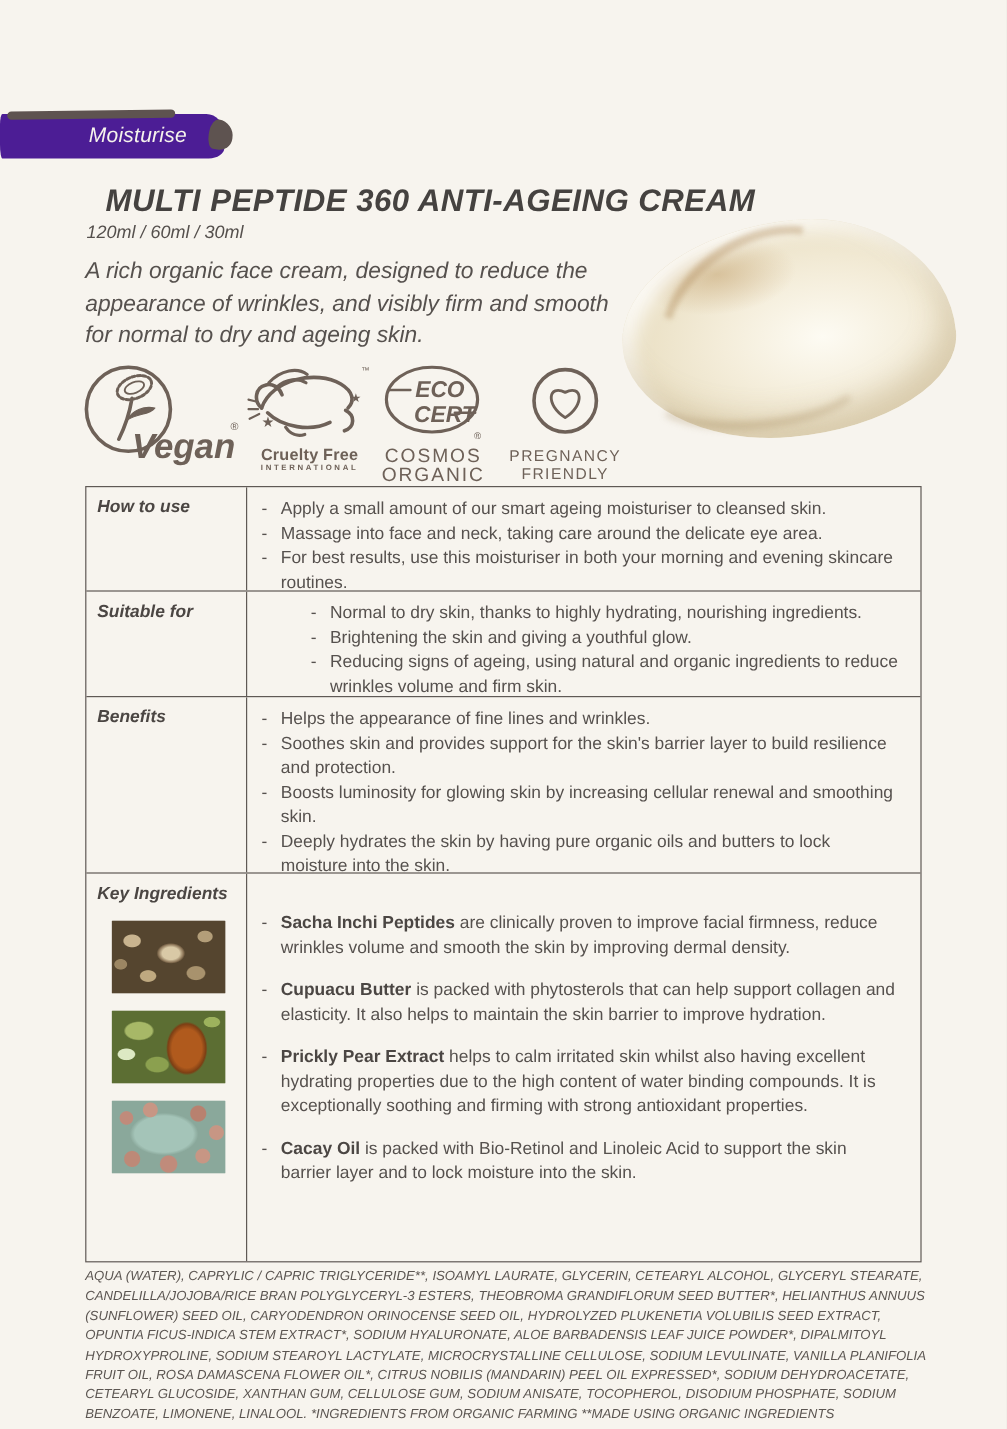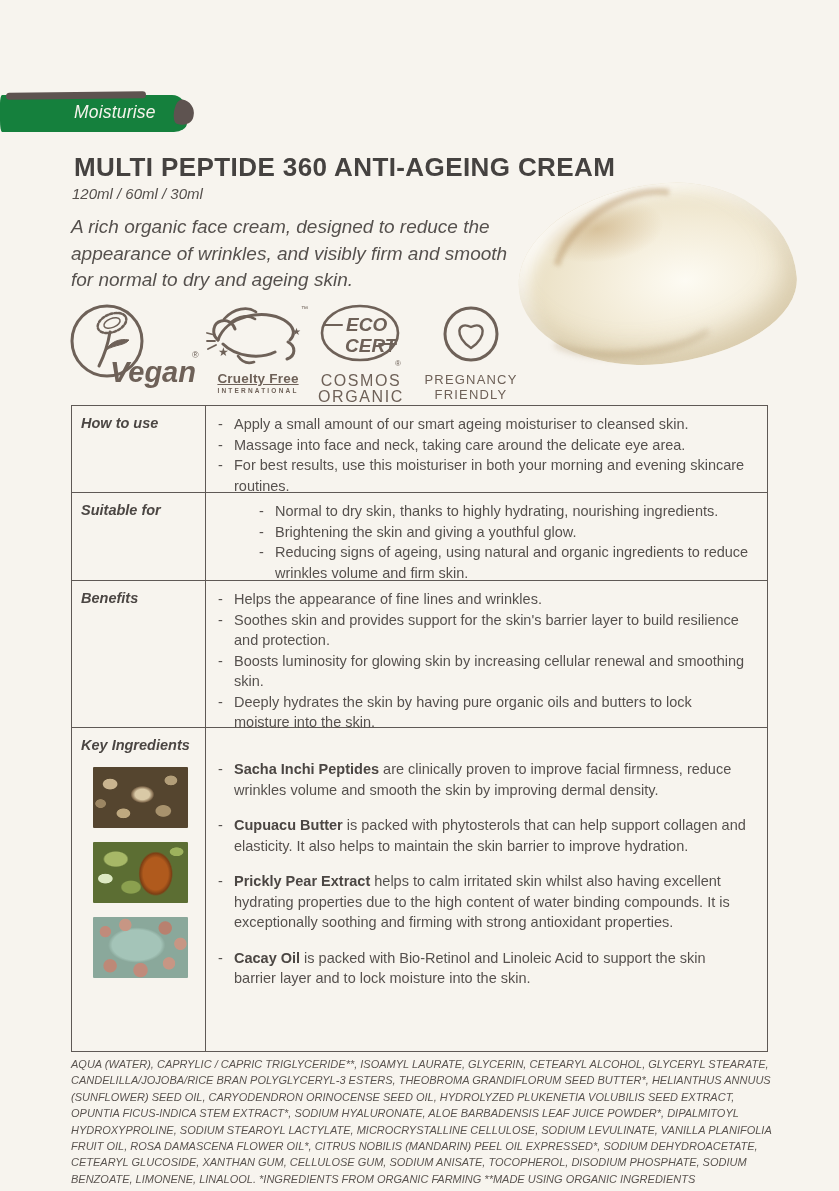--- a/index.html
+++ b/index.html
@@ -7,41 +7,41 @@
   .page {
     position:relative; width:839px; height:1191px; margin:0 auto;
     background:#f7f4ee; overflow:hidden;
     font-family:"Liberation Sans","DejaVu Sans",sans-serif;
     color:#56514e;
   }
 
   
   .badge {
     position:absolute; left:0; top:95px; width:187px; height:37px;
-    background:#15803d;
+    background:#4c1d95;
     border-radius:2px 15px 13px 2px / 9px 17px 9px 12px;
   }
   .badge::before {
     content:""; position:absolute; right:-7px; top:5px; width:20px; height:25px;
     background:#5e5350; border-radius:35% 75% 60% 30% / 50% 60% 45% 50%;
     transform:rotate(10deg);
   }
   .badge::after {
     content:""; position:absolute; left:6px; top:-3px; width:140px; height:7px;
     background:#5e5350; border-radius:4px; transform:rotate(-0.7deg);
   }
   .badge-label {
     position:absolute; left:74px; top:7px; color:#f6f3ec;
     font-style:italic; font-size:17.5px; letter-spacing:0.2px; z-index:2;
   }
 
   
   .title {
-    position:absolute; left:74px; top:152px; margin:0;
-    font-size:26px; font-weight:700; letter-spacing:0.4px; color:#454240;
+    position:absolute; left:88px; top:152px; margin:0;
+    font-size:26px; font-weight:700; letter-spacing:0.4px; color:#454240;font-style:italic;
   }
   .sizes {
     position:absolute; left:72px; top:185px;
     font-size:15px; font-style:italic; color:#55504d;
   }
   .desc {
     position:absolute; left:71px; top:214px; width:462px; margin:0;
     font-size:19px; font-style:italic; line-height:26.5px; color:#56514e;
   }
 
@@ -72,21 +72,21 @@
   .logos { position:absolute; left:66px; top:302px; width:500px; height:98px; }
   .logo { position:absolute; top:0; text-align:center; color:#6e6158; }
   .logo svg { display:block; margin:0 auto; stroke:#6e6158; fill:none;
               stroke-linecap:round; stroke-linejoin:round; }
   .logo svg text { fill:#6e6158; stroke:none;
                    font-family:"Liberation Sans","DejaVu Sans",sans-serif; }
   .logo-vegan { left:2px; width:132px; }
   .logo-bunny { left:140px; width:104px; }
   .logo-ecocert { left:252px; width:86px; }
   .logo-pregnancy { left:350px; width:110px; }
-  .lbl-main { font-size:13.5px; font-weight:700; margin-top:1px; letter-spacing:0.2px;text-decoration:underline; }
+  .lbl-main { font-size:13.5px; font-weight:700; margin-top:1px; letter-spacing:0.2px; }
   .lbl-sub  { font-size:6.5px; font-weight:700; letter-spacing:2.2px; margin-top:1px; }
   .lbl-caps { font-size:16px; letter-spacing:1.6px; line-height:16px; margin-top:3px; }
   .lbl-caps2{ font-size:13px; letter-spacing:1.2px; line-height:15px; margin-top:4px; }
 
   
   .info-table {
     position:absolute; left:71px; top:405px; width:697px;
     border:1px solid #5f5955; background:transparent;
   }
   .trow { display:flex; border-top:1px solid #5f5955; overflow:hidden; }

